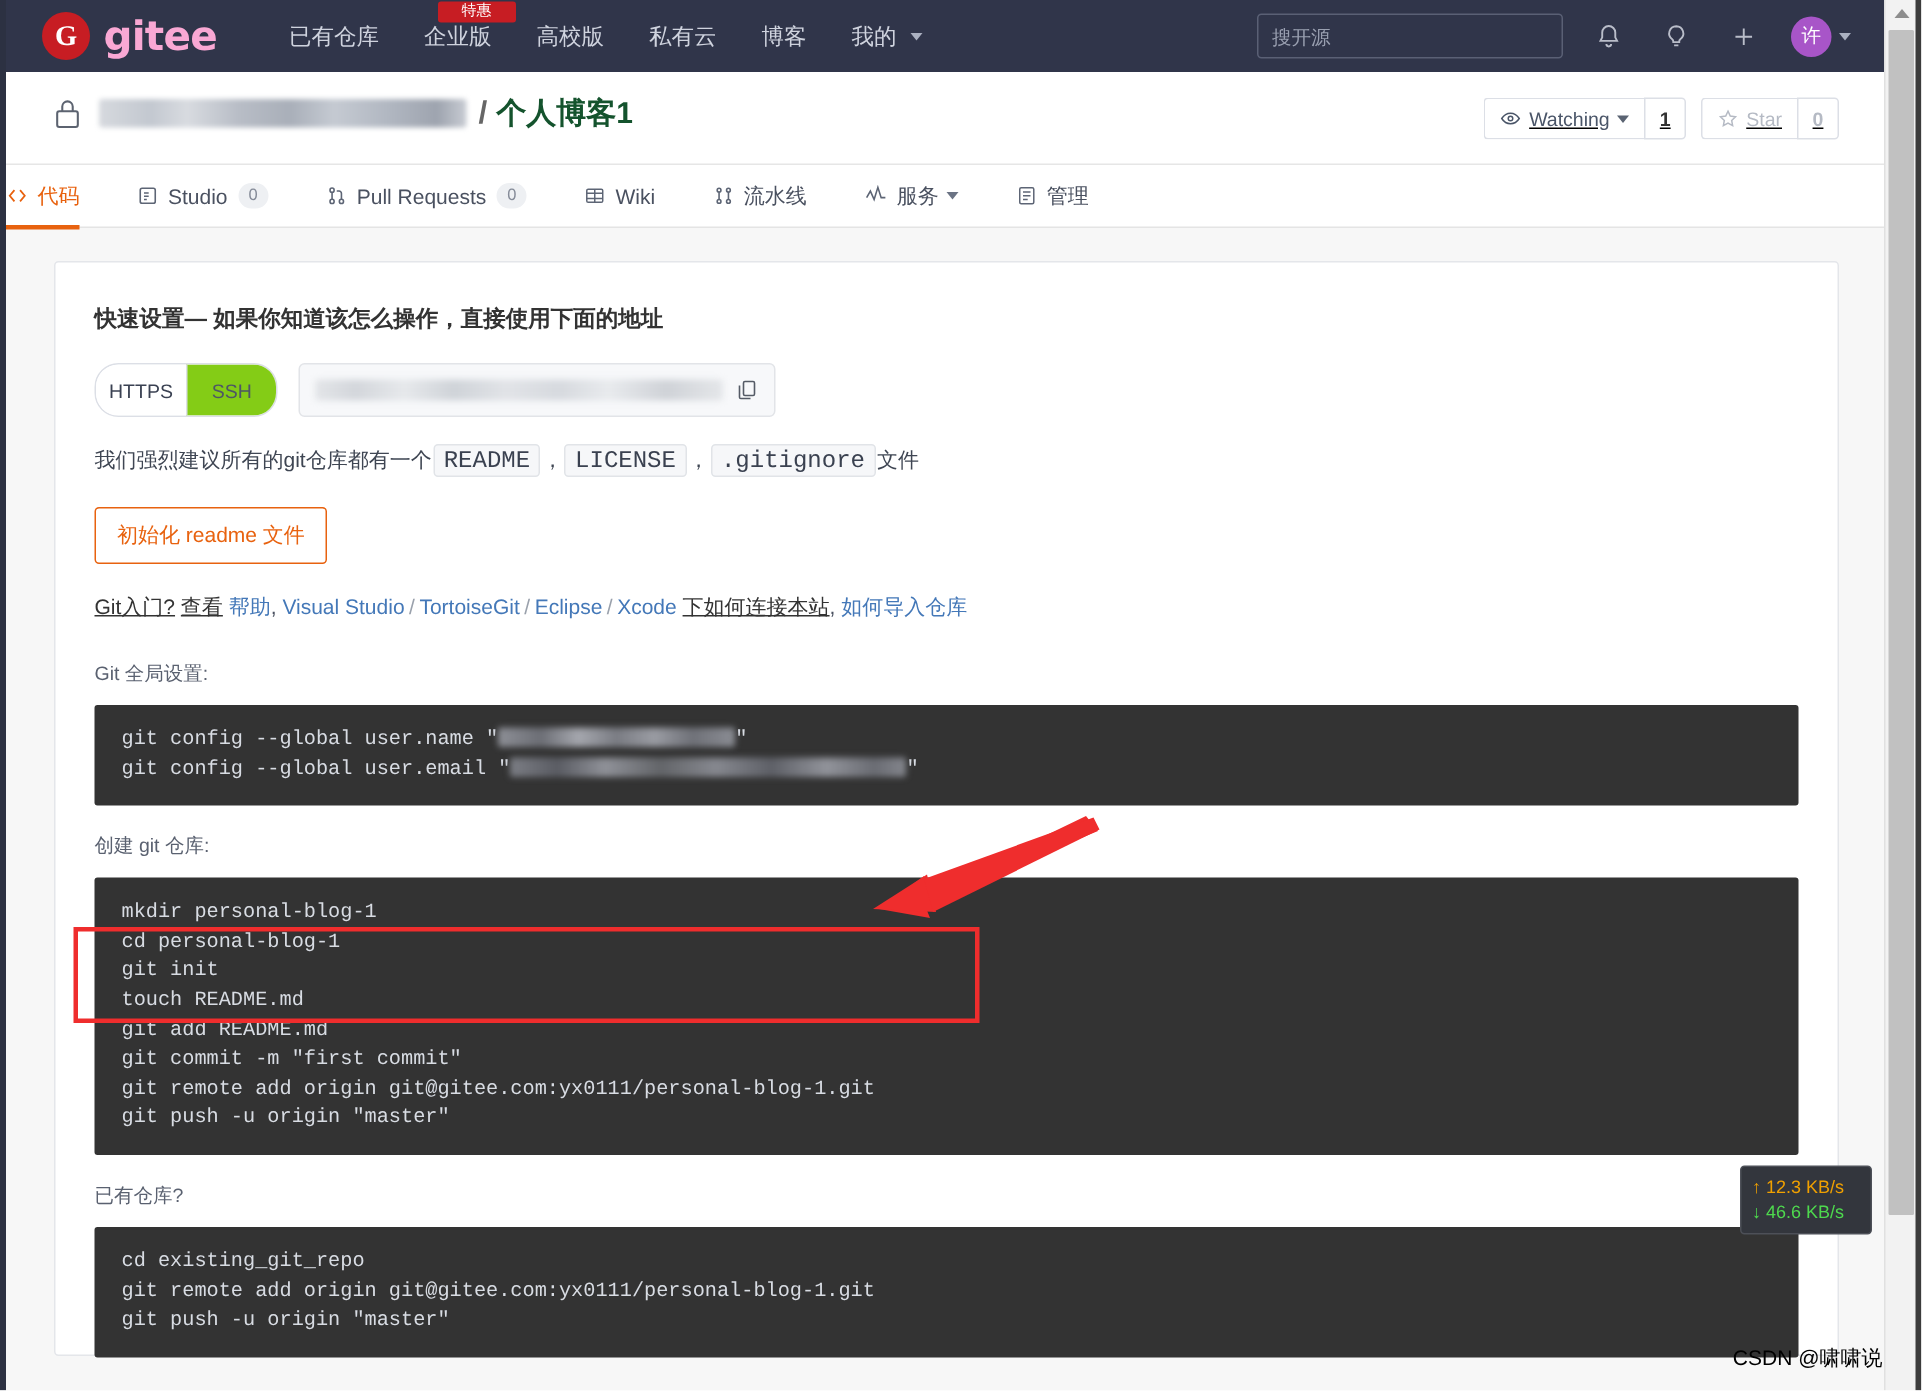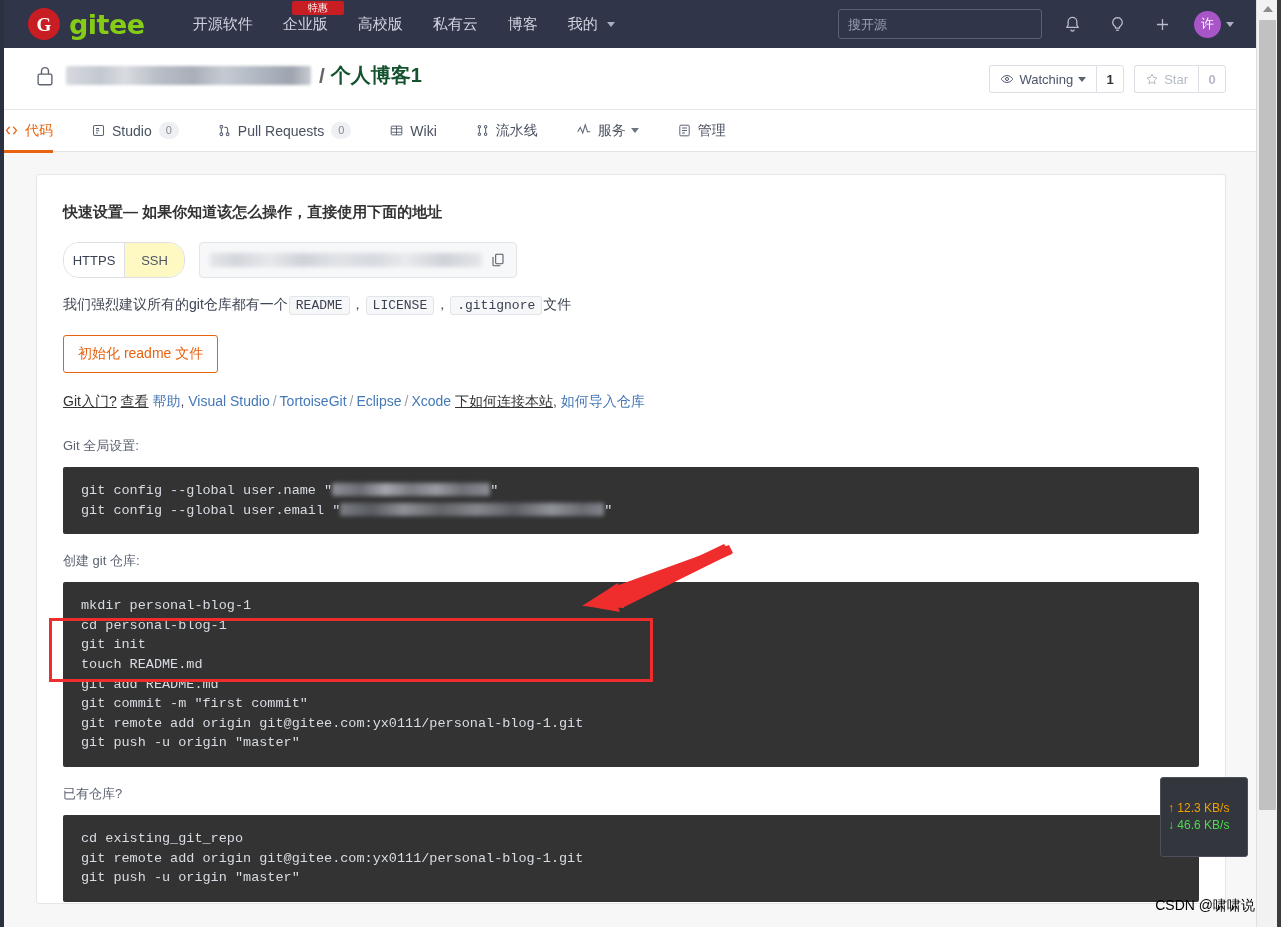--- a/index.html
+++ b/index.html
@@ -40,21 +40,21 @@
   }
   .brand-mark {
     width: 32px; height: 32px; border-radius: 50%;
     background: #c71d23;
     display: flex; align-items: center; justify-content: center;
     color: #fff; font-weight: bold; font-size: 19px;
     font-family: "Liberation Serif", serif;
     line-height: 1;
   }
   .brand-text {
-    color: #84cc16; font-size: 27px; font-weight: bold;
+    color: #f9a8d4; font-size: 27px; font-weight: bold;
     margin-left: 9px; letter-spacing: -0.5px;
     font-family: "DejaVu Sans", sans-serif;
   }
   .nav-links { display: flex; align-items: center; margin-left: 48px; }
   .nav-link {
     position: relative;
     color: #cfd3de; font-size: 15px;
     margin-right: 30px; cursor: pointer; white-space: nowrap;
   }
   .badge-hot {
@@ -126,21 +126,21 @@
     vertical-align: middle;
     margin-right: 2px;
   }
   .crumb-sep { color: #666; margin: 0 6px; font-weight: bold; }
   .repo-name { color: #14532d; font-weight: bold; font-size: 20px; }
 
   .repo-actions {
     position: absolute; right: 30px; top: 17px;
     display: flex; align-items: center;
   }
-  .btn-group { display: flex; align-items: flex-start; margin-left: 10px; }
+  .btn-group { display: flex; align-items: flex-start; margin-left: 10px; text-decoration: underline; }
   .btn-seg {
     height: 28px;
     border: 1px solid #dcdfe6;
     background: #fff;
     display: flex; align-items: center;
     padding: 0 10px;
     font-size: 13px; color: #4a5568;
     cursor: pointer;
   }
   .btn-seg.left { border-radius: 3px 0 0 3px; border-right: none; }
@@ -209,21 +209,21 @@
   .clone-row { display: flex; align-items: center; margin-bottom: 18px; }
   .proto-group {
     display: flex;
     border: 1px solid #dcdfe6; border-radius: 16px;
     overflow: hidden; height: 36px;
   }
   .proto {
     width: 60px; height: 34px;
     display: flex; align-items: center; justify-content: center;
     font-size: 13px; color: #4e5666;
-    background: #fef9c3;
+    background: #84cc16;
     cursor: pointer;
   }
   .proto.active { background: #ffffff; color: #3a4152; }
   .proto + .proto { border-left: 1px solid #dcdfe6; }
   .url-field {
     margin-left: 14px;
     width: 318px; height: 36px;
     border: 1px solid #e2e4e8; border-radius: 4px;
     background: #f7f8fa;
     display: flex; align-items: center;
@@ -241,21 +241,21 @@
   .copy-ico { margin-left: 8px; cursor: pointer; display: flex; align-items: center; }
 
   .advice { font-size: 14px; color: #3f4653; margin-bottom: 20px; }
   .code-pill {
     display: inline-block;
     border: 1px solid #e1e4e8;
     background: #f6f7f9;
     border-radius: 3px;
     padding: 1px 6px;
     font-family: "Liberation Mono", "DejaVu Sans Mono", monospace;
-    font-size: 13px; color: #3a4150;
+    font-size: 16px; color: #3a4150;
     margin: 0 1px;
   }
 
   .btn-outline {
     display: inline-block;
     border: 1px solid #e8620f; border-radius: 3px;
     color: #e8620f; background: #fff;
     font-size: 14px;
     padding: 9px 14px;
     cursor: pointer;
@@ -320,21 +320,21 @@
   }
 
   
   .netspeed {
     position: absolute;
     right: 8px; top: 625px;
     width: 88px;
     background: #33363d;
     border: 1px solid #4d5058;
     border-radius: 3px;
-    padding: 22px 7px;
+    padding: 5px 7px;
     font-family: "Liberation Sans", sans-serif;
     font-size: 12px;
     line-height: 17px;
     z-index: 50;
   }
   .netspeed .up { color: #f0a000; }
   .netspeed .down { color: #4ed94e; }
 
   
   .watermark {
@@ -386,21 +386,21 @@
 
   <div class="topnav">
 
     <div class="brand">
       <div class="brand-mark">G</div>
       <div class="brand-text">gitee</div>
     </div>
 
     <div class="nav-links">
       <div class="nav-link">
-        <span>开源软件</span>
+        <span>已有仓库</span>
       </div>
       <div class="nav-link">
         <span>企业版</span>
         <span class="badge-hot">特惠</span>
       </div>
       <div class="nav-link">
         <span>高校版</span>
       </div>
       <div class="nav-link">
         <span>私有云</span>

